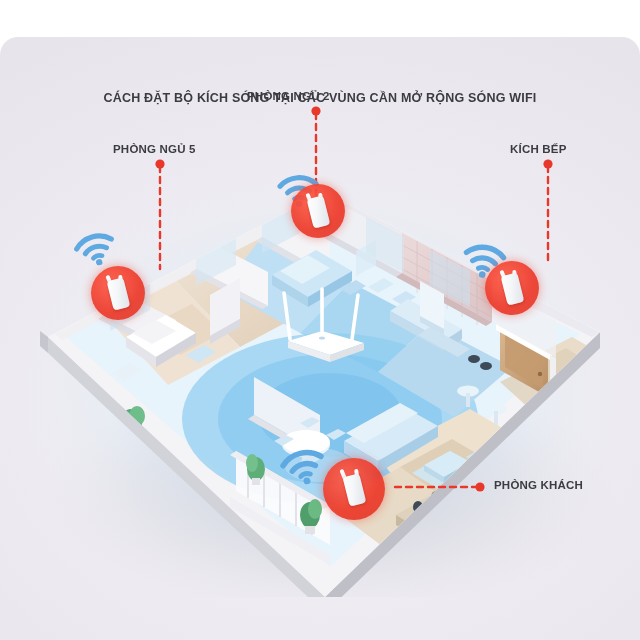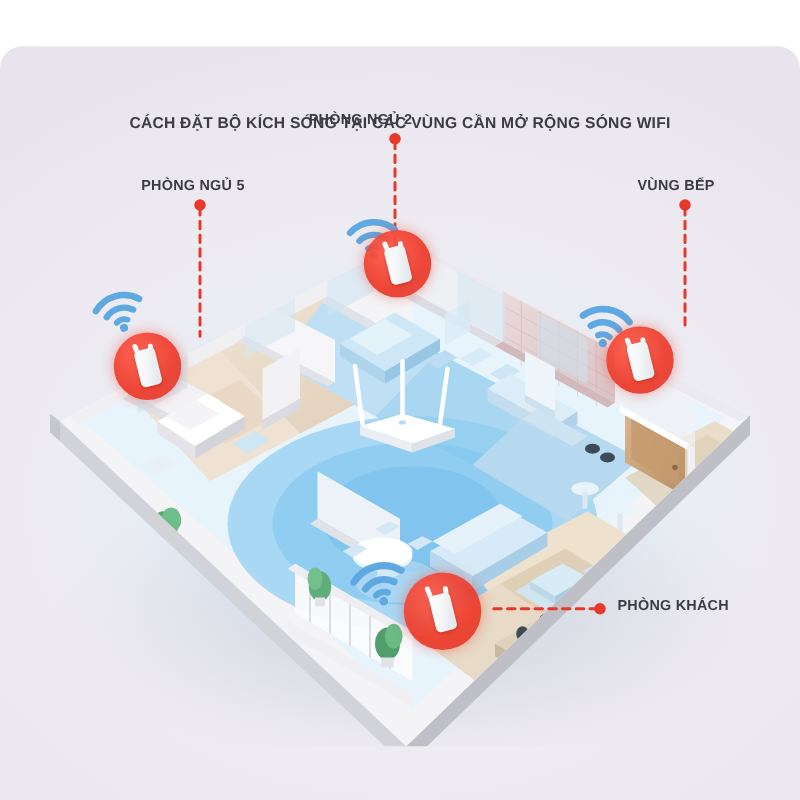--- a/index.html
+++ b/index.html
@@ -381,21 +381,21 @@
         <circle cx="316" cy="74" r="4.6"></circle>
         <circle cx="160" cy="127" r="4.6"></circle>
         <circle cx="548" cy="127" r="4.6"></circle>
         <circle cx="480" cy="450" r="4.6"></circle>
       </g>
     </svg>
 
     
     <div class="room-label" style="left:247px; top:53px;">PHÒNG NGỦ 2</div>
     <div class="room-label" style="left:113px; top:106px;">PHÒNG NGỦ 5</div>
-    <div class="room-label" style="left:510px; top:106px;">VÙNG BẾP</div>
+    <div class="room-label" style="left:510px; top:106px;">KÍCH BẾP</div>
     <div class="room-label" style="left:494px; top:442px;text-align:center;">PHÒNG KHÁCH</div>
 
     
     <svg class="wifi" style="left:70px; top:185px; width:48px; height:44px; transform:rotate(-16deg);" viewBox="0 0 48 44">
       <g fill="none" stroke="#5fa9e2" stroke-linecap="round">
         <path d="M6,22 A26,26 0 0 1 42,22" stroke-width="5.2"></path>
         <path d="M13,29 A17,17 0 0 1 35,29" stroke-width="5"></path>
         <path d="M19.5,35.5 A8.5,8.5 0 0 1 28.5,35.5" stroke-width="4.6"></path>
       </g>
       <circle cx="24" cy="41" r="3.2" fill="#5fa9e2"></circle>

